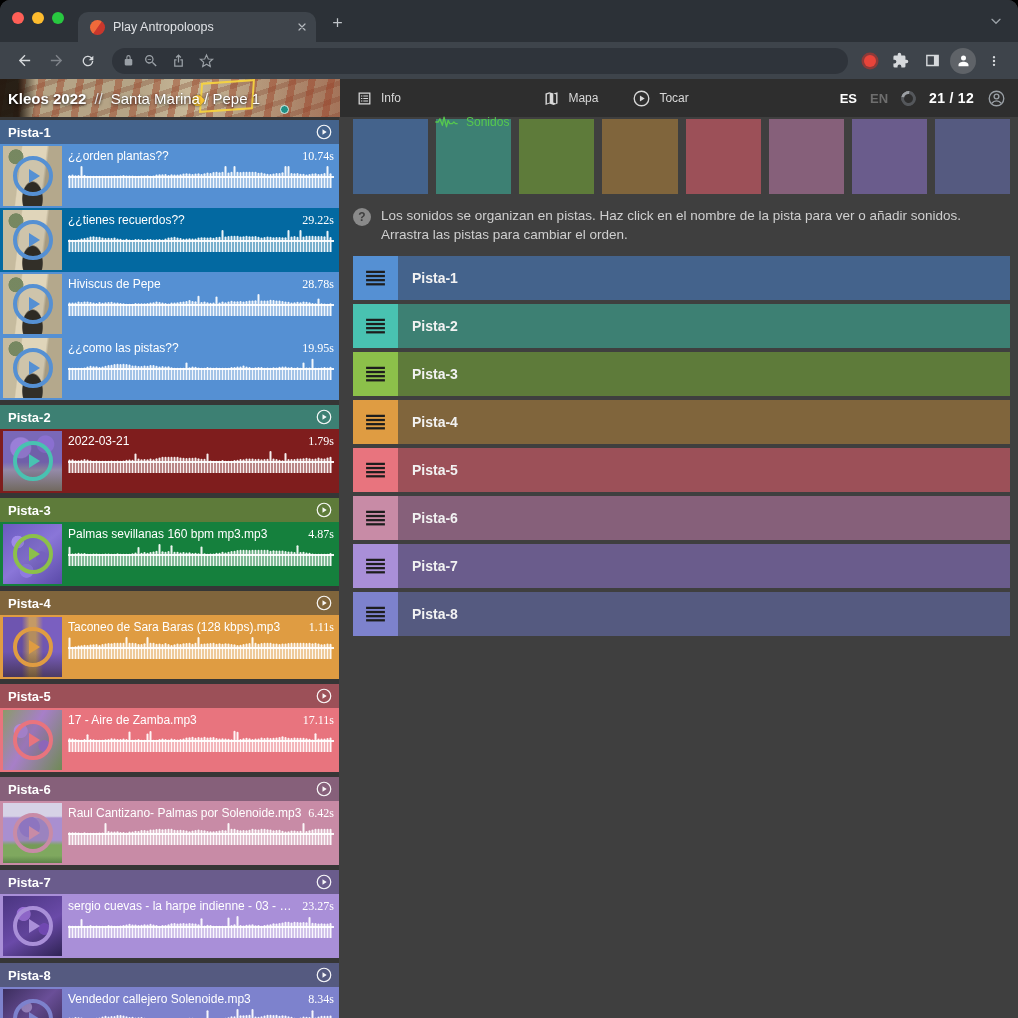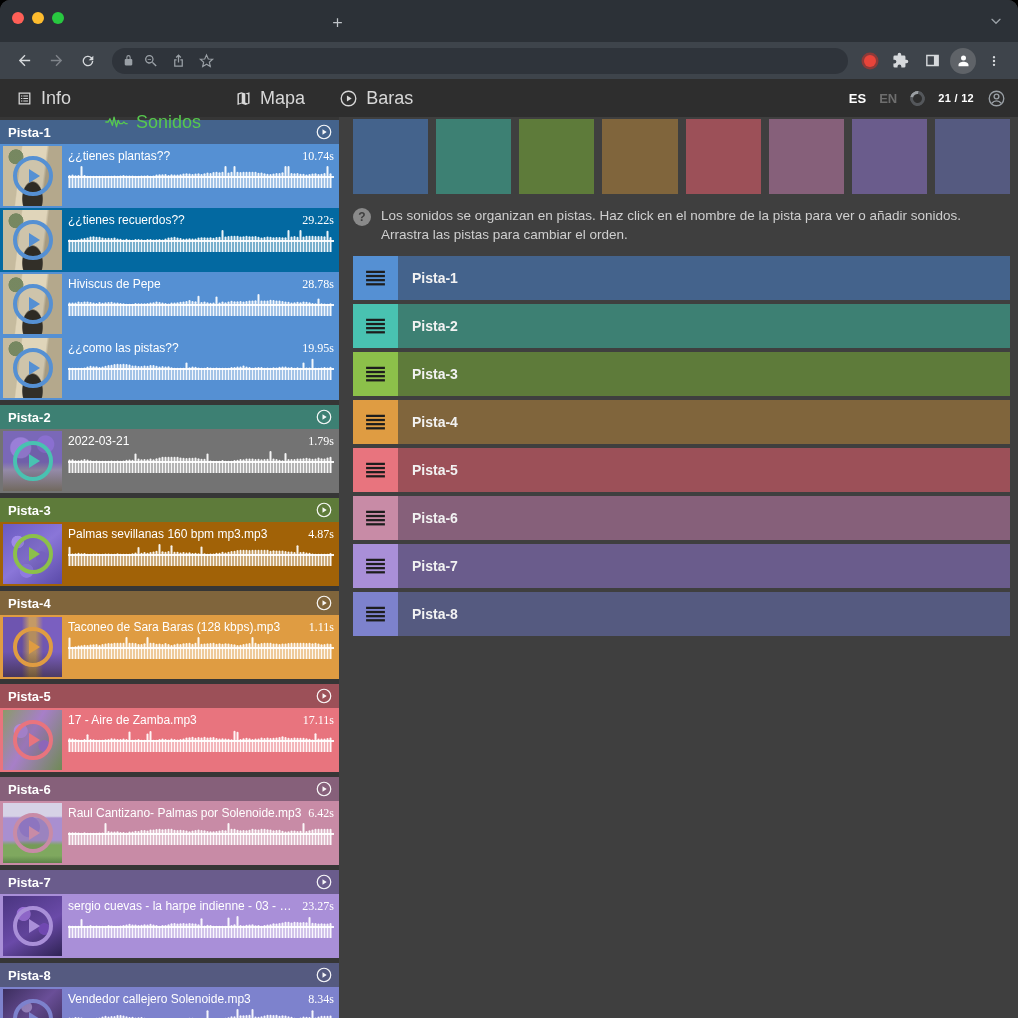--- a/index.html
+++ b/index.html
@@ -51,29 +51,29 @@
     transform:rotate(-4deg) skewX(-8deg);opacity:.95;}
   .mappin{position:absolute;left:192px;top:16px;width:11px;height:11px;background:#ffc832;
     border-radius:50% 50% 50% 0;transform:rotate(225deg);box-shadow:0 0 2px rgba(0,0,0,.6);}
   .mapdot{position:absolute;left:280px;top:26px;width:9px;height:9px;border-radius:50%;
     background:#1f8f84;border:1.5px solid #d8efe8;}
   .crumbs{position:absolute;left:8px;top:0;height:38px;display:flex;align-items:center;gap:8px;
     color:#fff;font-size:15px;white-space:nowrap;text-shadow:0 1px 3px rgba(0,0,0,.85);}
   .crumb-proj{font-weight:600;}
   .crumb-sep{color:#e0e0e0;}
   .nav{display:flex;align-items:center;gap:34px;margin-left:16px;}
-  .navitem{display:flex;align-items:center;gap:8px;color:#d8d8d8;font-size:18px;}
+  .navitem{display:flex;align-items:center;gap:8px;color:#d8d8d8;font-size:12px;}
   .navitem .nicon{display:flex;align-items:center;}
   .navitem.active{color:var(--accent-green,#57c84e);margin-top:48px;}
   .hdr-right{margin-left:auto;display:flex;align-items:center;gap:13px;padding-right:12px;}
   .lang-es{color:#fff;font-weight:700;font-size:13px;}
   .lang-en{color:#6e6e6e;font-weight:700;font-size:13px;}
   .loader{width:15px;height:15px;border-radius:50%;border:3px solid #54575b;border-top-color:#9b9fa3;
     transform:rotate(-35deg);flex:none;}
-  .counter{color:#fff;font-size:11px;font-weight:700;letter-spacing:.3px;}
+  .counter{color:#fff;font-size:14px;font-weight:700;letter-spacing:.3px;}
   .account{color:#9aa0a6;display:flex;}
 
   
   .content{flex:1;display:flex;min-height:0;}
   .sidebar{width:339px;flex:none;background:#363636;padding-top:3px;display:flex;flex-direction:column;
     gap:5px;overflow:hidden;}
   .trackhead{height:24px;display:flex;align-items:center;padding:0 6px 0 8px;color:#fff;
     font-size:13px;font-weight:700;}
   .trackhead .playbtn{margin-left:auto;color:#fff;display:flex;opacity:.95;}
   .clip{height:64px;display:flex;position:relative;}
@@ -129,20 +129,29 @@
 </head>
 <body>
 
 <div class="window">
 
   <div class="tabstrip">
     <div class="lights">
       <button class="light red"></button>
       <button class="light yellow"></button>
       <button class="light green"></button>
+    </div>
+    <div class="tab">
+      <span class="favicon"></span>
+      <span class="tabtitle">Play Antropoloops</span>
+      <button class="tabclose">
+        <svg viewBox="0 0 24 24" width="12" height="12">
+            <path fill="none" stroke="currentColor" stroke-width="2.4" stroke-linecap="round" d="M6 6l12 12M18 6L6 18"></path>
+          </svg>
+      </button>
     </div>
     <button class="newtab">
       <svg viewBox="0 0 24 24" width="15" height="15">
           <path fill="#c0c4c9" d="M11 5h2v6h6v2h-6v6h-2v-6H5v-2h6z"></path>
         </svg>
     </button>
     <button class="tabchev">
       <svg viewBox="0 0 24 24" width="16" height="16">
           <path fill="none" stroke="currentColor" stroke-width="2" stroke-linecap="round" d="M6 9.5l6 6 6-6"></path>
         </svg>
@@ -207,20 +216,30 @@
         </svg>
     </button>
     <button class="navbtn c-light">
       <svg viewBox="0 0 24 24" width="16" height="16">
           <path fill="currentColor" d="M12 8a1.8 1.8 0 1 1 1.8-1.8A1.8 1.8 0 0 1 12 8zm0 5.8A1.8 1.8 0 1 1 13.8 12 1.8 1.8 0 0 1 12 13.8zm0 5.8a1.8 1.8 0 1 1 1.8-1.8 1.8 1.8 0 0 1-1.8 1.8z"></path>
         </svg>
     </button>
   </div>
 
   <div class="appheader">
+    <div class="mapthumb">
+      <div class="mapbox"></div>
+      <div class="mappin"></div>
+      <div class="mapdot"></div>
+      <div class="crumbs">
+        <span class="crumb-proj">Kleos 2022</span>
+        <span class="crumb-sep">//</span>
+        <span class="crumb-page">Santa Marina / Pepe 1</span>
+      </div>
+    </div>
     <div class="nav">
       <div class="navitem">
         <span class="nicon">
           <svg viewBox="0 0 24 24" width="17" height="17">
               <path fill="none" stroke="currentColor" stroke-width="1.8" d="M4.5 4.5h15v15h-15z"></path>
               <path fill="currentColor" d="M7 7.6h2v1.6H7zM10.3 7.6H17v1.6h-6.7zM7 11.2h2v1.6H7zM10.3 11.2H17v1.6h-6.7zM7 14.8h2v1.6H7zM10.3 14.8H17v1.6h-6.7z"></path>
             </svg>
         </span>
         <span>Info</span>
       </div>
@@ -240,21 +259,21 @@
         </span>
         <span>Mapa</span>
       </div>
       <div class="navitem">
         <span class="nicon">
           <svg viewBox="0 0 24 24" width="19" height="19">
               <circle cx="12" cy="12" r="9.2" fill="none" stroke="currentColor" stroke-width="1.7"></circle>
               <path fill="currentColor" d="M10 8.2l6 3.8-6 3.8z"></path>
             </svg>
         </span>
-        <span>Baras</span>
+        <span>Tocar</span>
       </div>
     </div>
     <div class="hdr-right">
       <button class="lang-es">ES</button>
       <button class="lang-en">EN</button>
       <span class="loader"></span>
       <span class="counter">21 / 12</span>
       <button class="account">
         <svg viewBox="0 0 24 24" width="19" height="19">
             <circle cx="12" cy="12" r="9.2" fill="none" stroke="currentColor" stroke-width="1.7"></circle>
@@ -278,21 +297,21 @@
             </button>
           </div>
           <div class="clip" style="background: rgb(85, 144, 211);">
             <div class="thumb th1">
               <div class="overlayring" style="color: rgb(85, 144, 211);">
                 <span class="tri"></span>
               </div>
             </div>
             <div class="clipbody">
               <div class="cliptop">
-                <span class="cliptitle">¿¿tienes plantas??</span>
+                <span class="cliptitle">¿¿orden plantas??</span>
                 <span class="clipdur">10.74s</span>
               </div>
               <div class="wave">
                 <svg width="266" height="22" viewBox="0 0 266 22" style="display:block;max-width:100%">
                   <g stroke="rgba(255,255,255,.93)" stroke-width="2" stroke-linecap="round">
                     <line x1="1.5" y1="10" x2="1.5" y2="111.0"></line>
                     <line x1="4.5" y1="9.5" x2="4.5" y2="111.5"></line>
                     <line x1="7.5" y1="10.2" x2="7.5" y2="110.8"></line>
                     <line x1="10.5" y1="10" x2="10.5" y2="111.0"></line>
                     <line x1="13.5" y1="1" x2="13.5" y2="1110.0"></line>
@@ -713,21 +732,21 @@
         <section class="trackgroup">
           <div class="trackhead" style="background: rgb(61, 128, 115);">
             <span class="trackname">Pista-2</span>
             <button class="playbtn">
               <svg viewBox="0 0 24 24" width="18" height="18">
                 <circle cx="12" cy="12" r="9" fill="none" stroke="currentColor" stroke-width="1.6"></circle>
                 <path fill="currentColor" d="M10 8.4l5.6 3.6-5.6 3.6z"></path>
               </svg>
             </button>
           </div>
-          <div class="clip" style="background: #737373;">
+          <div class="clip" style="background: #7f1d1d;">
             <div class="thumb th2">
               <div class="overlayring" style="color: rgb(73, 194, 177);">
                 <span class="tri"></span>
               </div>
             </div>
             <div class="clipbody">
               <div class="cliptop">
                 <span class="cliptitle">2022-03-21</span>
                 <span class="clipdur">1.79s</span>
               </div>
@@ -832,21 +851,21 @@
         <section class="trackgroup">
           <div class="trackhead" style="background: rgb(94, 123, 58);">
             <span class="trackname">Pista-3</span>
             <button class="playbtn">
               <svg viewBox="0 0 24 24" width="18" height="18">
                 <circle cx="12" cy="12" r="9" fill="none" stroke="currentColor" stroke-width="1.6"></circle>
                 <path fill="currentColor" d="M10 8.4l5.6 3.6-5.6 3.6z"></path>
               </svg>
             </button>
           </div>
-          <div class="clip" style="background: #a16207;">
+          <div class="clip" style="background: #15803d;">
             <div class="thumb th3">
               <div class="overlayring" style="color: rgb(140, 192, 74);">
                 <span class="tri"></span>
               </div>
             </div>
             <div class="clipbody">
               <div class="cliptop">
                 <span class="cliptitle">Palmas sevillanas 160 bpm mp3.mp3</span>
                 <span class="clipdur">4.87s</span>
               </div>

